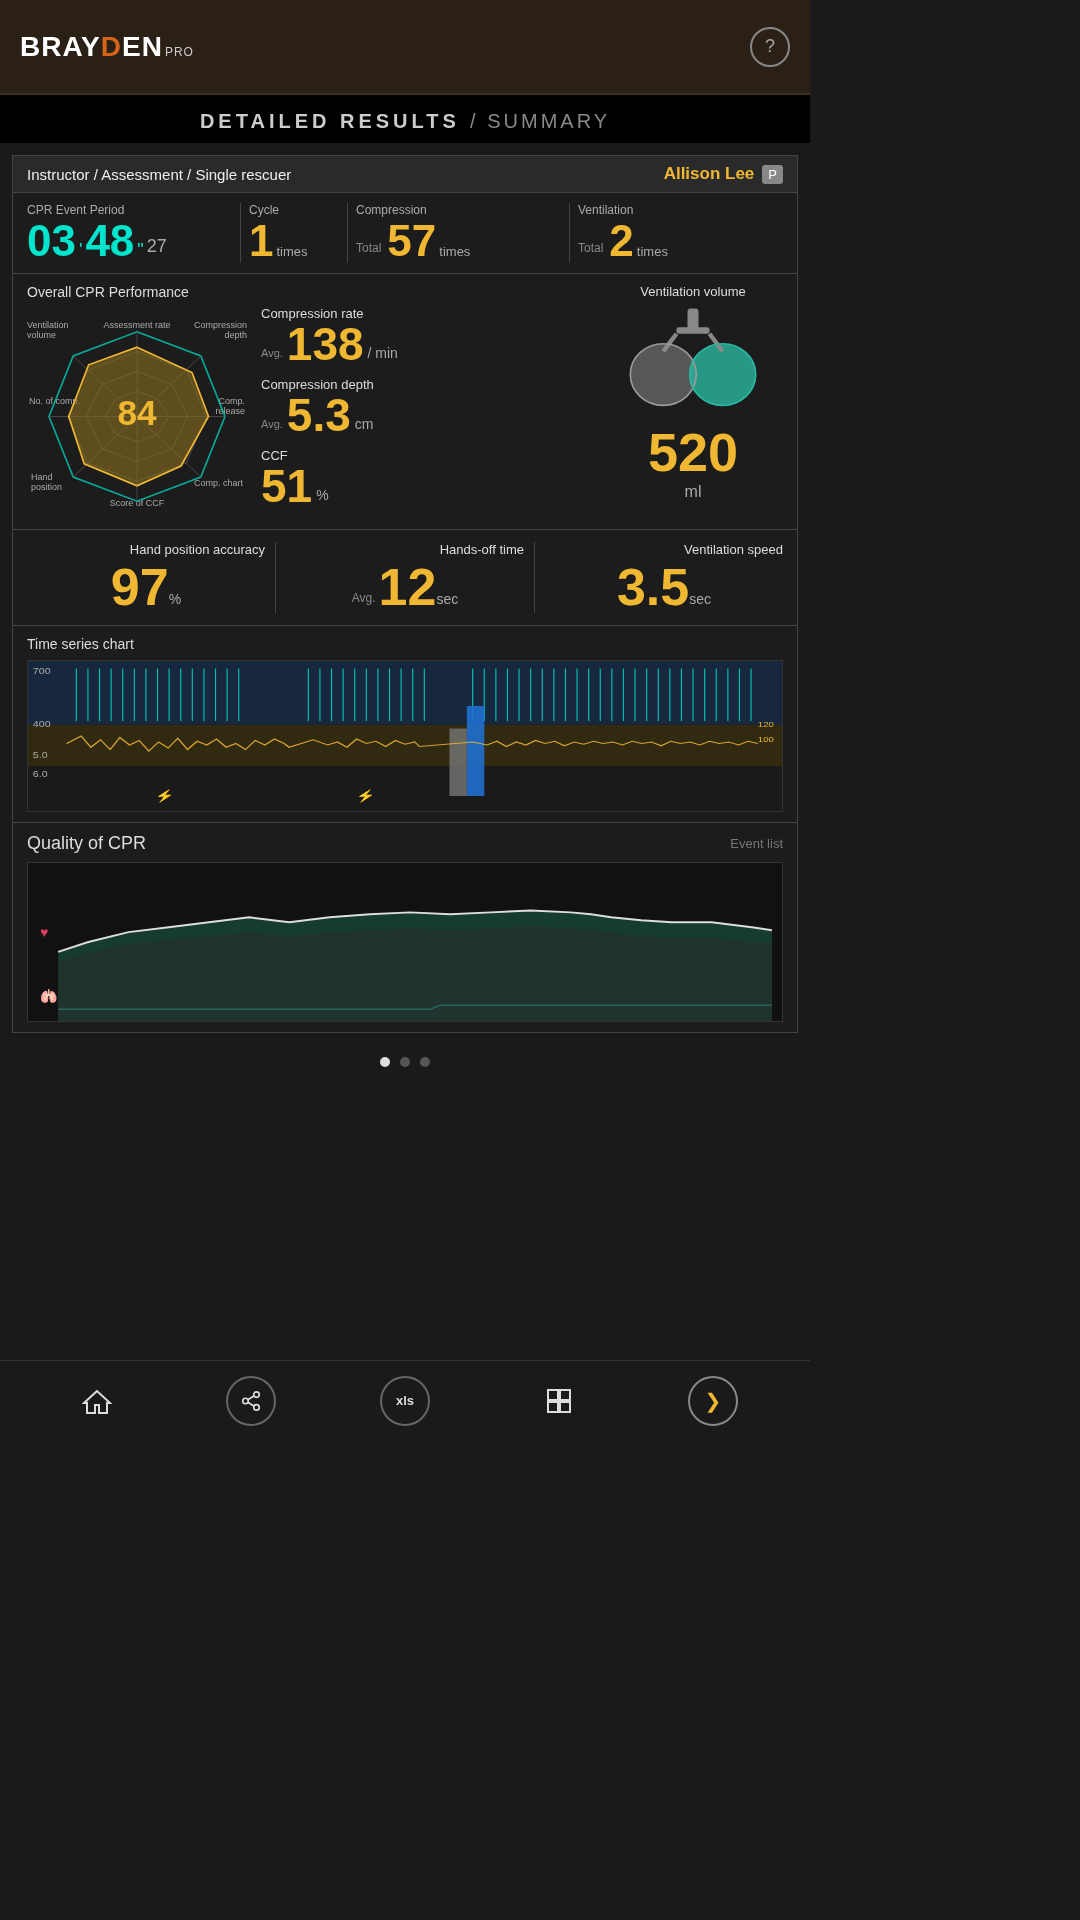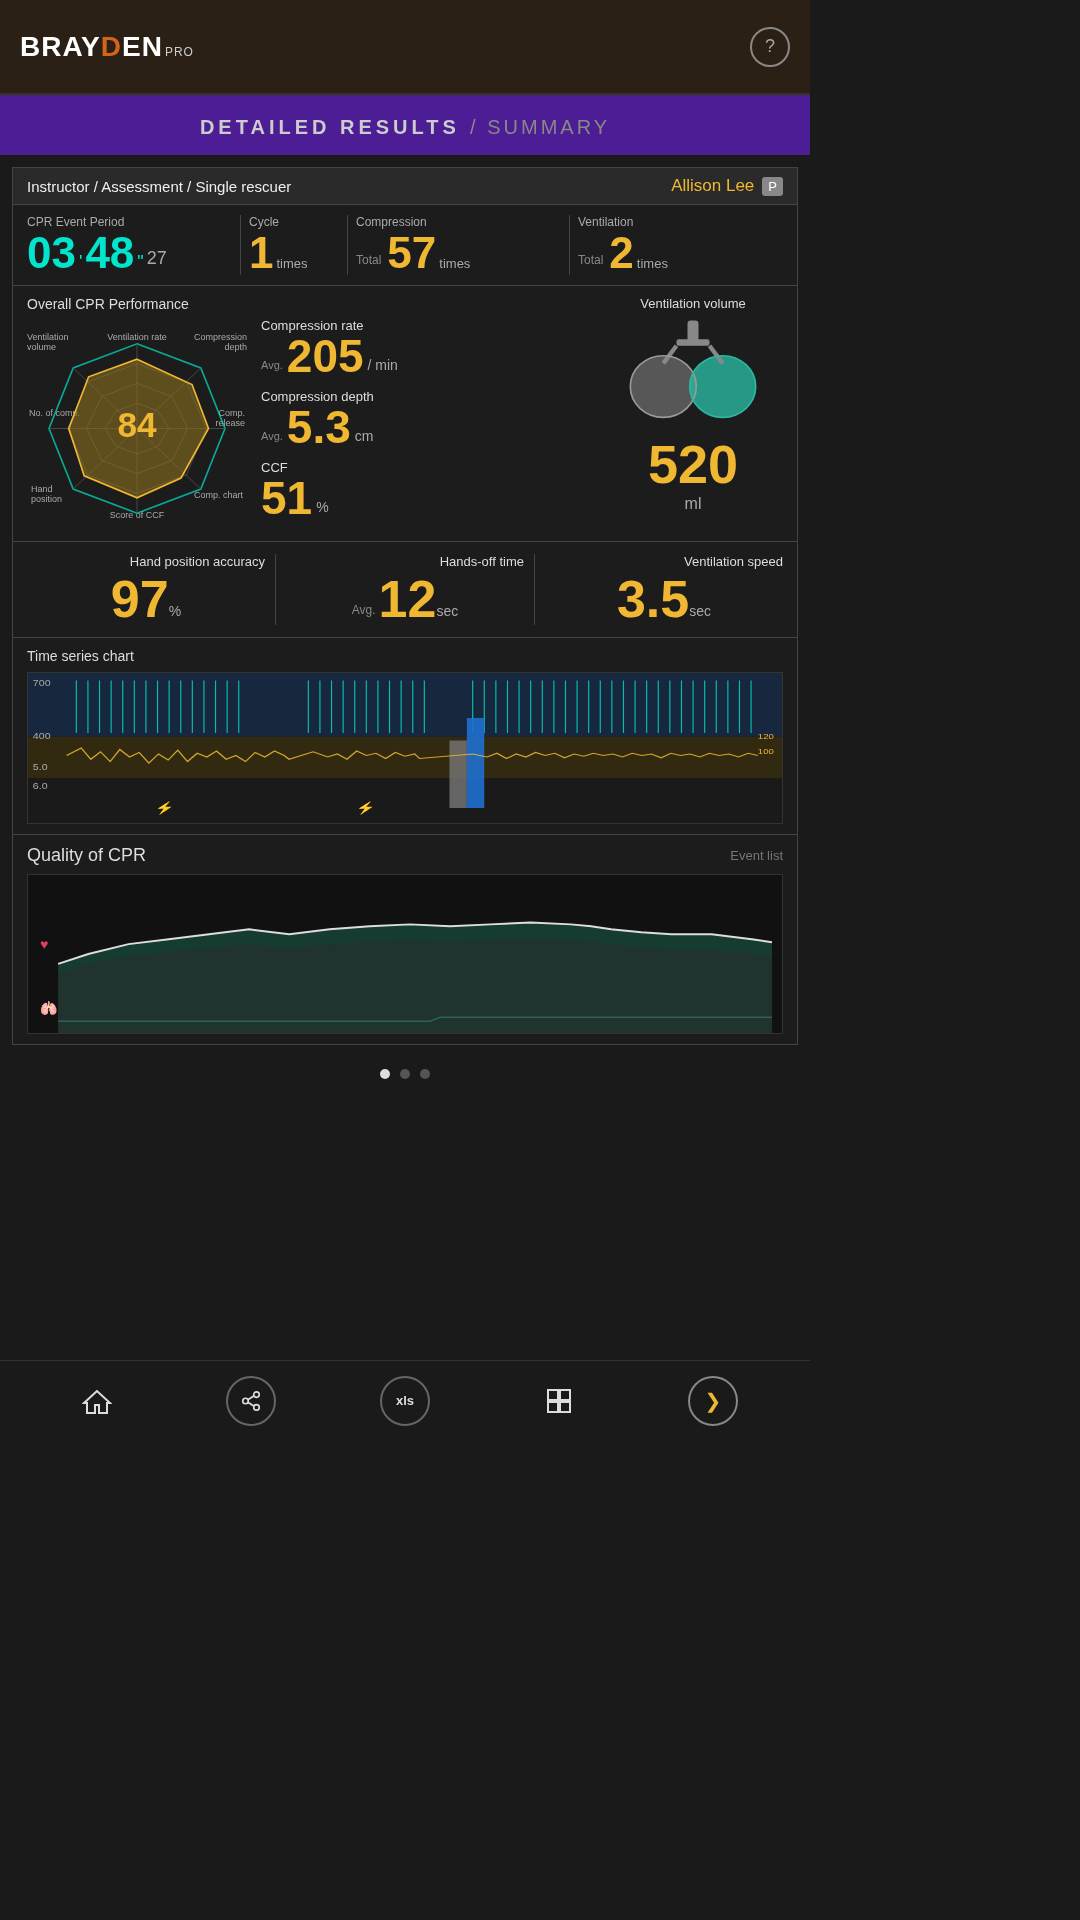--- a/index.html
+++ b/index.html
@@ -45,22 +45,22 @@
       border: 2px solid #888;
       border-radius: 50%;
       display: flex; align-items: center; justify-content: center;
       color: #aaa;
       font-size: 18px;
       cursor: pointer;
     }
 
     
     .title-bar {
-      background: #4c1d95;
-      height: 60px;
+      background: #000000;
+      height: 48px;
       display: flex; align-items: center; justify-content: center;
     }
     .title-bar h1 {
       font-size: 26px;
       font-weight: normal;
       color: #ddd;
       letter-spacing: 3px;
     }
     .title-bar h1 span { color: #aaa; font-size: 20px; }
 
@@ -72,21 +72,21 @@
     }
 
     
     .info-bar {
       background: #2a2a2a;
       padding: 8px 14px;
       display: flex; align-items: center; justify-content: space-between;
       border-bottom: 1px solid #444;
     }
     .info-bar .session { color: #eee; font-size: 15px; }
-    .info-bar .user { color: #f0b832; font-size: 17px; font-weight: normal; }
+    .info-bar .user { color: #f0b832; font-size: 17px; font-weight: bold; }
     .info-bar .user-badge {
       background: #888; color: #fff; padding: 2px 6px;
       font-size: 13px; margin-left: 8px; border-radius: 3px;
     }
 
     
     .stats-row {
       display: flex;
       border-bottom: 1px solid #444;
       padding: 10px 14px;
@@ -285,21 +285,21 @@
       </div>
     </div>
   </div>
 
   <div class="perf-section">
 
     <div class="radar-container">
       <div class="perf-label">Overall CPR Performance</div>
       <div style="position:relative;width:220px;height:210px;">
 
-        <div style="position:absolute;top:14px;left:50%;transform:translateX(-50%);font-size:9px;color:#aaa;text-align:center;width:80px;">Ventilation rate</div>
+        <div style="position:absolute;top:14px;left:50%;transform:translateX(-50%);font-size:9px;color:#aaa;text-align:center;width:80px;">Assessment rate</div>
         <div style="position:absolute;top:14px;right:0px;font-size:9px;color:#aaa;text-align:right;width:70px;">Compression depth</div>
         <div style="position:absolute;top:90px;right:2px;font-size:9px;color:#aaa;text-align:right;width:55px;">Comp. release</div>
         <div style="position:absolute;bottom:28px;right:4px;font-size:9px;color:#aaa;text-align:right;width:55px;">Comp. chart</div>
         <div style="position:absolute;bottom:8px;left:50%;transform:translateX(-50%);font-size:9px;color:#aaa;text-align:center;width:80px;">Score of CCF</div>
         <div style="position:absolute;bottom:24px;left:4px;font-size:9px;color:#aaa;text-align:left;width:55px;">Hand position</div>
         <div style="position:absolute;top:90px;left:2px;font-size:9px;color:#aaa;text-align:left;width:55px;">No. of comp.</div>
         <div style="position:absolute;top:14px;left:0px;font-size:9px;color:#aaa;text-align:left;width:70px;">Ventilation volume</div>
 
         <svg viewBox="0 0 200 180" width="220" height="210" style="position:absolute;top:0;left:0;">
 
@@ -319,21 +319,21 @@
         </svg>
       </div>
     </div>
 
     <div class="comp-stats">
       <div style="height:22px;"></div>
       <div class="metric-block">
         <div class="metric-name">Compression rate</div>
         <div class="metric-value">
           <span style="font-size:11px;color:#888;align-self:flex-end;margin-bottom:8px;">Avg.</span>
-          <span class="metric-big">205</span>
+          <span class="metric-big">138</span>
           <span class="metric-unit">/ min</span>
         </div>
       </div>
       <div class="metric-block">
         <div class="metric-name">Compression depth</div>
         <div class="metric-value">
           <span style="font-size:11px;color:#888;align-self:flex-end;margin-bottom:8px;">Avg.</span>
           <span class="metric-big">5.3</span>
           <span class="metric-unit">cm</span>
         </div>

